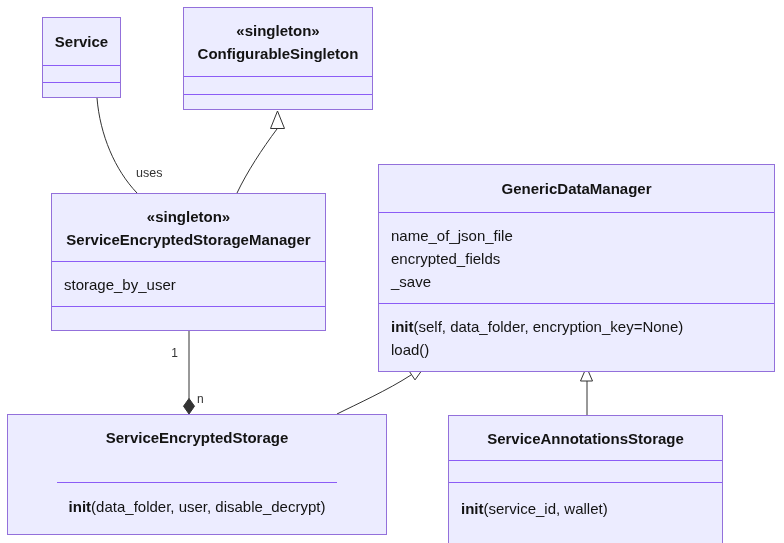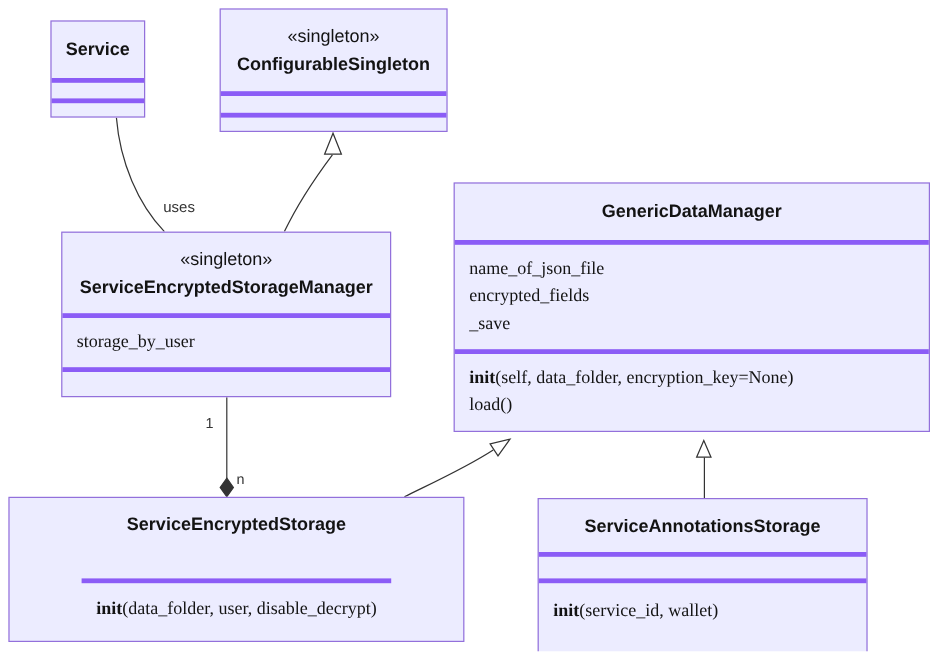--- a/index.html
+++ b/index.html
@@ -55,31 +55,30 @@
     flex-direction: column;
   }
   .comp {
     box-sizing: border-box;
     flex: none;
     display: flex;
     flex-direction: column;
     justify-content: center;
   }
   .comp + .comp {
-    border-top: 4px solid #8b5cf6;
-    font-family: Liberation Serif, serif;
+    border-top: 1px solid #8b5cf6;
   }
   .title-comp {
     align-items: center;
     text-align: center;
   }
   .stereotype {
     font-size: 15px;
     line-height: 23px;
-    font-weight: normal;
+    font-weight: bold;
   }
   .cls-name {
     font-size: 15px;
     line-height: 23px;
     font-weight: bold;
   }
   .member {
     font-size: 15px;
     line-height: 23px;
     padding: 0 12px;
@@ -135,21 +134,21 @@
     <div class="comp title-comp" style="height:67px">
       <div class="stereotype">«singleton»</div>
       <div class="cls-name">ServiceEncryptedStorageManager</div>
     </div>
     <div class="comp" style="height:45px">
       <div class="member">storage_by_user</div>
     </div>
     <div class="comp" style="height:24px"></div>
   </div>
 
-  <div class="uml-class" style="left:378px; top:152px; width:397px; height:208px;">
+  <div class="uml-class" style="left:378px; top:164px; width:397px; height:208px;">
     <div class="comp title-comp" style="height:47px">
       <div class="cls-name">GenericDataManager</div>
     </div>
     <div class="comp" style="height:91px">
       <div class="member">name_of_json_file</div>
       <div class="member">encrypted_fields</div>
       <div class="member">_save</div>
     </div>
     <div class="comp" style="height:68px">
       <div class="member"><span class="emph">init</span><span>(self, data_folder, encryption_key=None)</span></div>

